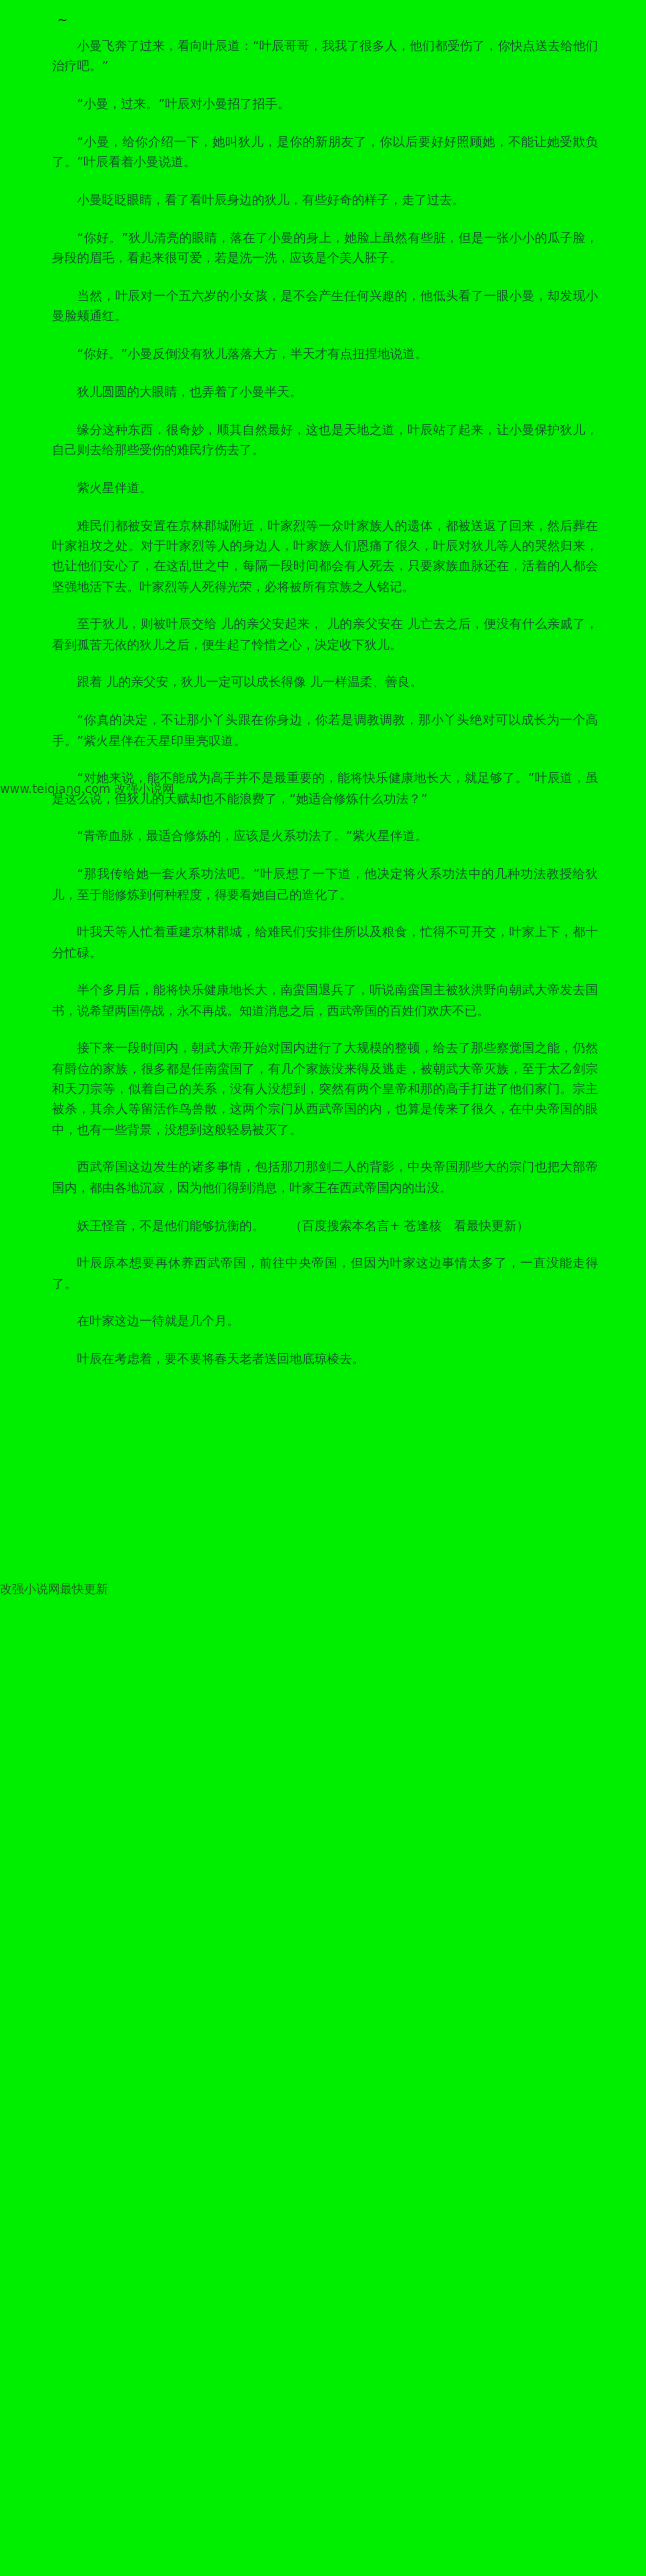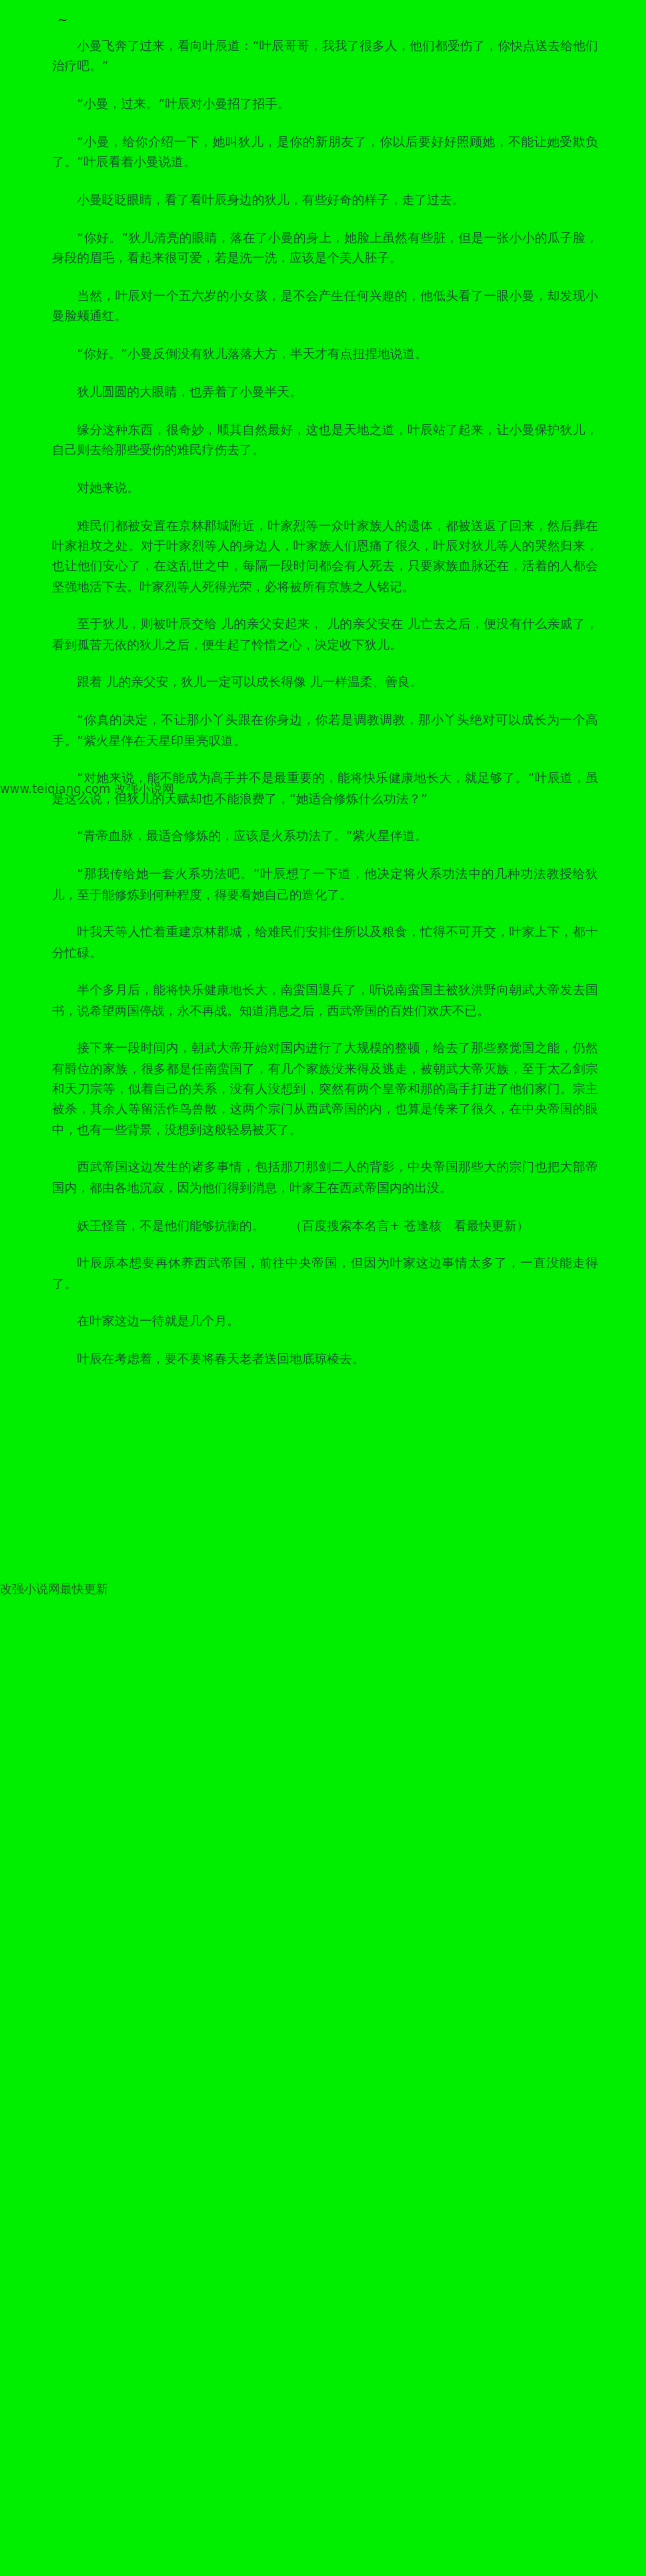--- a/index.html
+++ b/index.html
@@ -60,21 +60,21 @@
 
   <p class="para">小曼飞奔了过来，看向叶辰道：“叶辰哥哥，我我了很多人，他们都受伤了，你快点送去给他们治疗吧。”</p>
   <p class="para">“小曼，过来。”叶辰对小曼招了招手。</p>
   <p class="para">“小曼，给你介绍一下，她叫狄儿，是你的新朋友了，你以后要好好照顾她，不能让她受欺负了。”叶辰看着小曼说道。</p>
   <p class="para">小曼眨眨眼睛，看了看叶辰身边的狄儿，有些好奇的样子，走了过去。</p>
   <p class="para">“你好。”狄儿清亮的眼睛，落在了小曼的身上，她脸上虽然有些脏，但是一张小小的瓜子脸，身段的眉毛，看起来很可爱，若是洗一洗，应该是个美人胚子。</p>
   <p class="para">当然，叶辰对一个五六岁的小女孩，是不会产生任何兴趣的，他低头看了一眼小曼，却发现小曼脸颊通红。</p>
   <p class="para">“你好。”小曼反倒没有狄儿落落大方，半天才有点扭捏地说道。</p>
   <p class="para">狄儿圆圆的大眼睛，也弄着了小曼半天。</p>
   <p class="para">缘分这种东西，很奇妙，顺其自然最好，这也是天地之道，叶辰站了起来，让小曼保护狄儿，自己则去给那些受伤的难民疗伤去了。</p>
-  <p class="para">对她来说。</p>
+  <p class="para">紫火星伴道。</p>
   <p class="para">难民们都被安置在京林郡城附近，叶家烈等一众叶家族人的遗体，都被送返了回来，然后葬在叶家祖坟之处。对于叶家烈等人的身边人，叶家族人们恩痛了很久，叶辰对狄儿等人的哭然归来，也让他们安心了，在这乱世之中，每隔一段时间都会有人死去，只要家族血脉还在，活着的人都会坚强地活下去。叶家烈等人死得光荣，必将被所有京族之人铭记。</p>
   <p class="para">至于狄儿，则被叶辰交给 儿的亲父安起来， 儿的亲父安在 儿亡去之后，便没有什么亲戚了，看到孤苦无依的狄儿之后，便生起了怜惜之心，决定收下狄儿。</p>
   <p class="para">跟着 儿的亲父安，狄儿一定可以成长得像 儿一样温柔、善良。</p>
   <p class="para">“你真的决定，不让那小丫头跟在你身边，你若是调教调教，那小丫头绝对可以成长为一个高手。”紫火星伴在天星印里亮叹道。</p>
   <p class="para">“对她来说，能不能成为高手并不是最重要的，能将快乐健康地长大，就足够了。”叶辰道，虽是这么说，但狄儿的天赋却也不能浪费了，“她适合修炼什么功法？”</p>
   <p class="para">“青帝血脉，最适合修炼的，应该是火系功法了。”紫火星伴道。</p>
   <p class="para">“那我传给她一套火系功法吧。”叶辰想了一下道，他决定将火系功法中的几种功法教授给狄儿，至于能修炼到何种程度，得要看她自己的造化了。</p>
   <p class="para">叶我天等人忙着重建京林郡城，给难民们安排住所以及粮食，忙得不可开交，叶家上下，都十分忙碌。</p>
   <p class="para">半个多月后，能将快乐健康地长大，南蛮国退兵了，听说南蛮国主被狄洪野向朝武大帝发去国书，说希望两国停战，永不再战。知道消息之后，西武帝国的百姓们欢庆不已。</p>
   <p class="para">接下来一段时间内，朝武大帝开始对国内进行了大规模的整顿，给去了那些察觉国之能，仍然有爵位的家族，很多都是任南蛮国了，有几个家族没来得及逃走，被朝武大帝灭族，至于太乙剑宗和天刀宗等，似着自己的关系，没有人没想到，突然有两个皇帝和那的高手打进了他们家门。宗主被杀，其余人等留活作鸟兽散，这两个宗门从西武帝国的内，也算是传来了很久，在中央帝国的眼中，也有一些背景，没想到这般轻易被灭了。</p>

